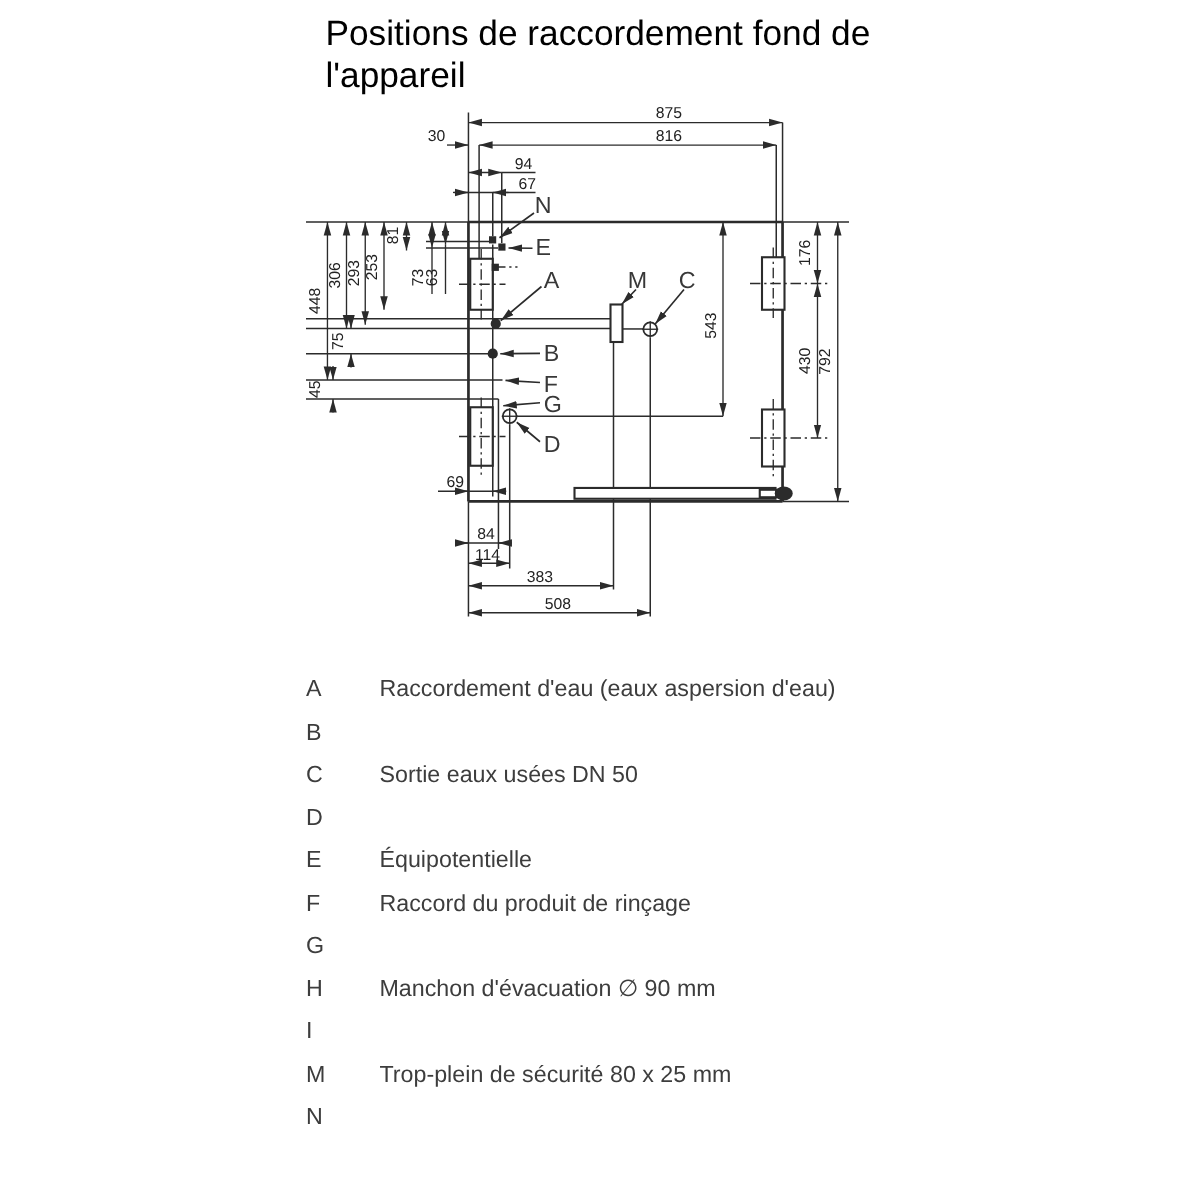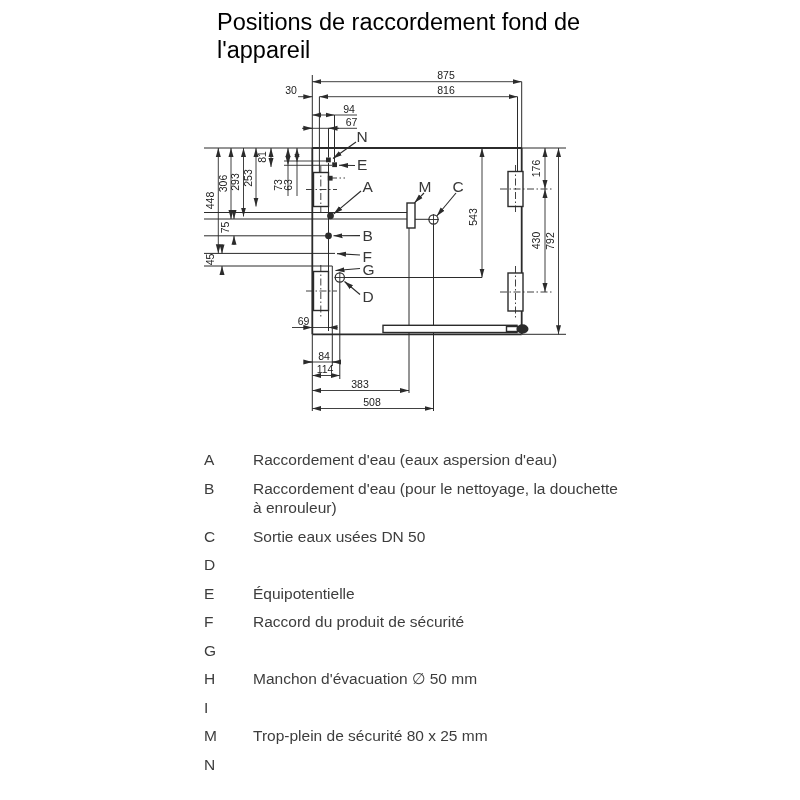--- a/index.html
+++ b/index.html
@@ -193,43 +193,42 @@
   </g>
 </svg>
 
 <div class="legend">
   <div class="lrow">
     <div class="lkey">A</div>
     <div class="ltxt">Raccordement d'eau (eaux aspersion d'eau)</div>
   </div>
   <div class="lrow">
     <div class="lkey">B</div>
-    <div class="ltxt">Raccordement d'eau (pour le nettoyage, la douchette à enrouleur)</div>
   </div>
   <div class="lrow">
     <div class="lkey">C</div>
     <div class="ltxt">Sortie eaux usées DN 50</div>
   </div>
   <div class="lrow">
     <div class="lkey">D</div>
   </div>
   <div class="lrow">
     <div class="lkey">E</div>
     <div class="ltxt">Équipotentielle</div>
   </div>
   <div class="lrow">
     <div class="lkey">F</div>
-    <div class="ltxt">Raccord du produit de sécurité</div>
+    <div class="ltxt">Raccord du produit de rinçage</div>
   </div>
   <div class="lrow">
     <div class="lkey">G</div>
   </div>
   <div class="lrow">
     <div class="lkey">H</div>
-    <div class="ltxt">Manchon d'évacuation ∅ 50 mm</div>
+    <div class="ltxt">Manchon d'évacuation ∅ 90 mm</div>
   </div>
   <div class="lrow">
     <div class="lkey">I</div>
   </div>
   <div class="lrow">
     <div class="lkey">M</div>
     <div class="ltxt">Trop-plein de sécurité 80 x 25 mm</div>
   </div>
   <div class="lrow">
     <div class="lkey">N</div>

